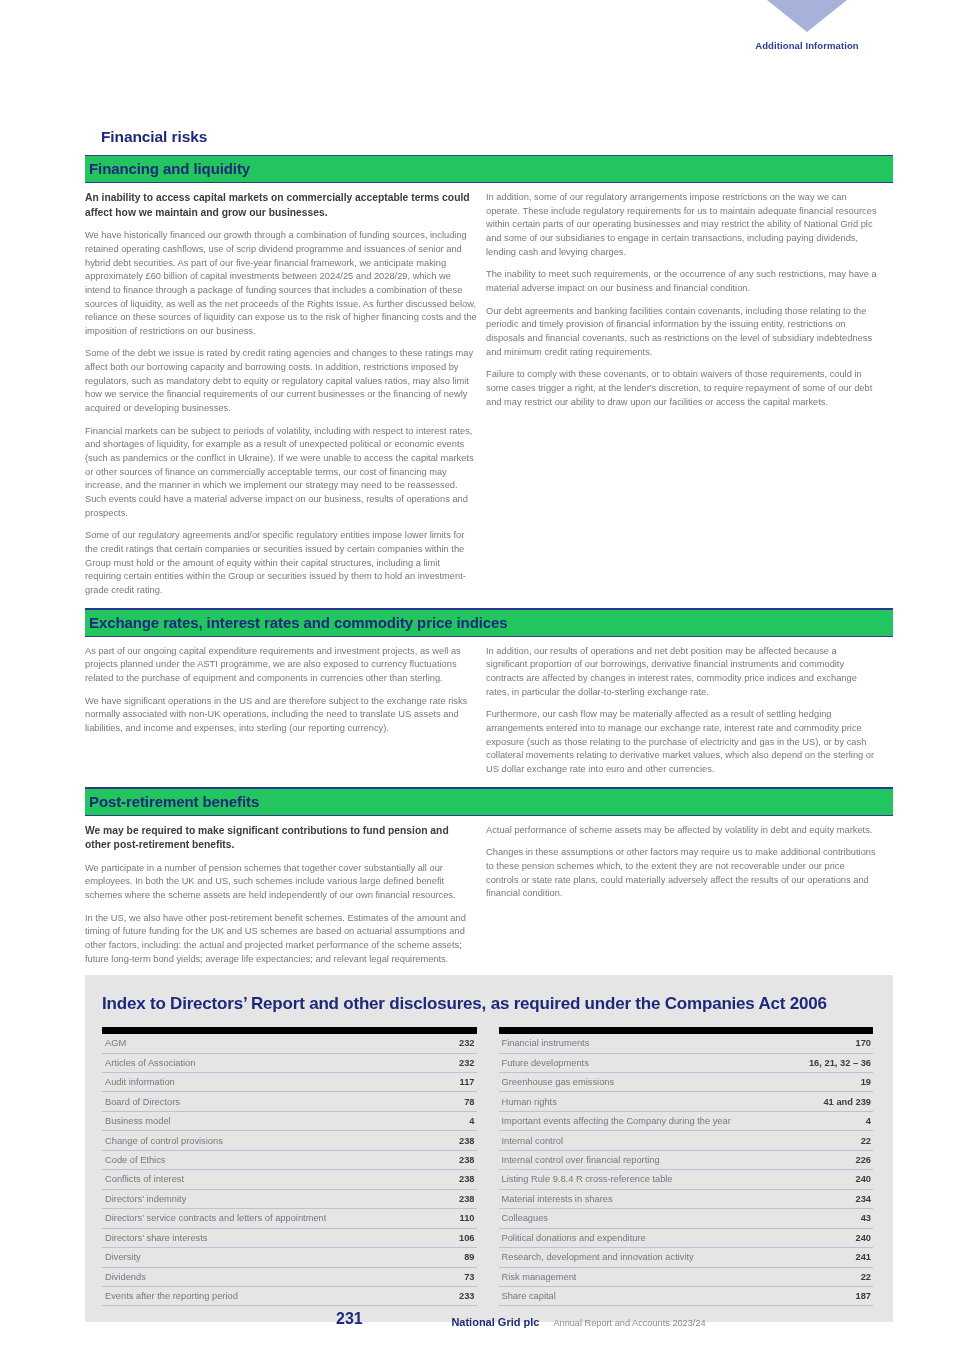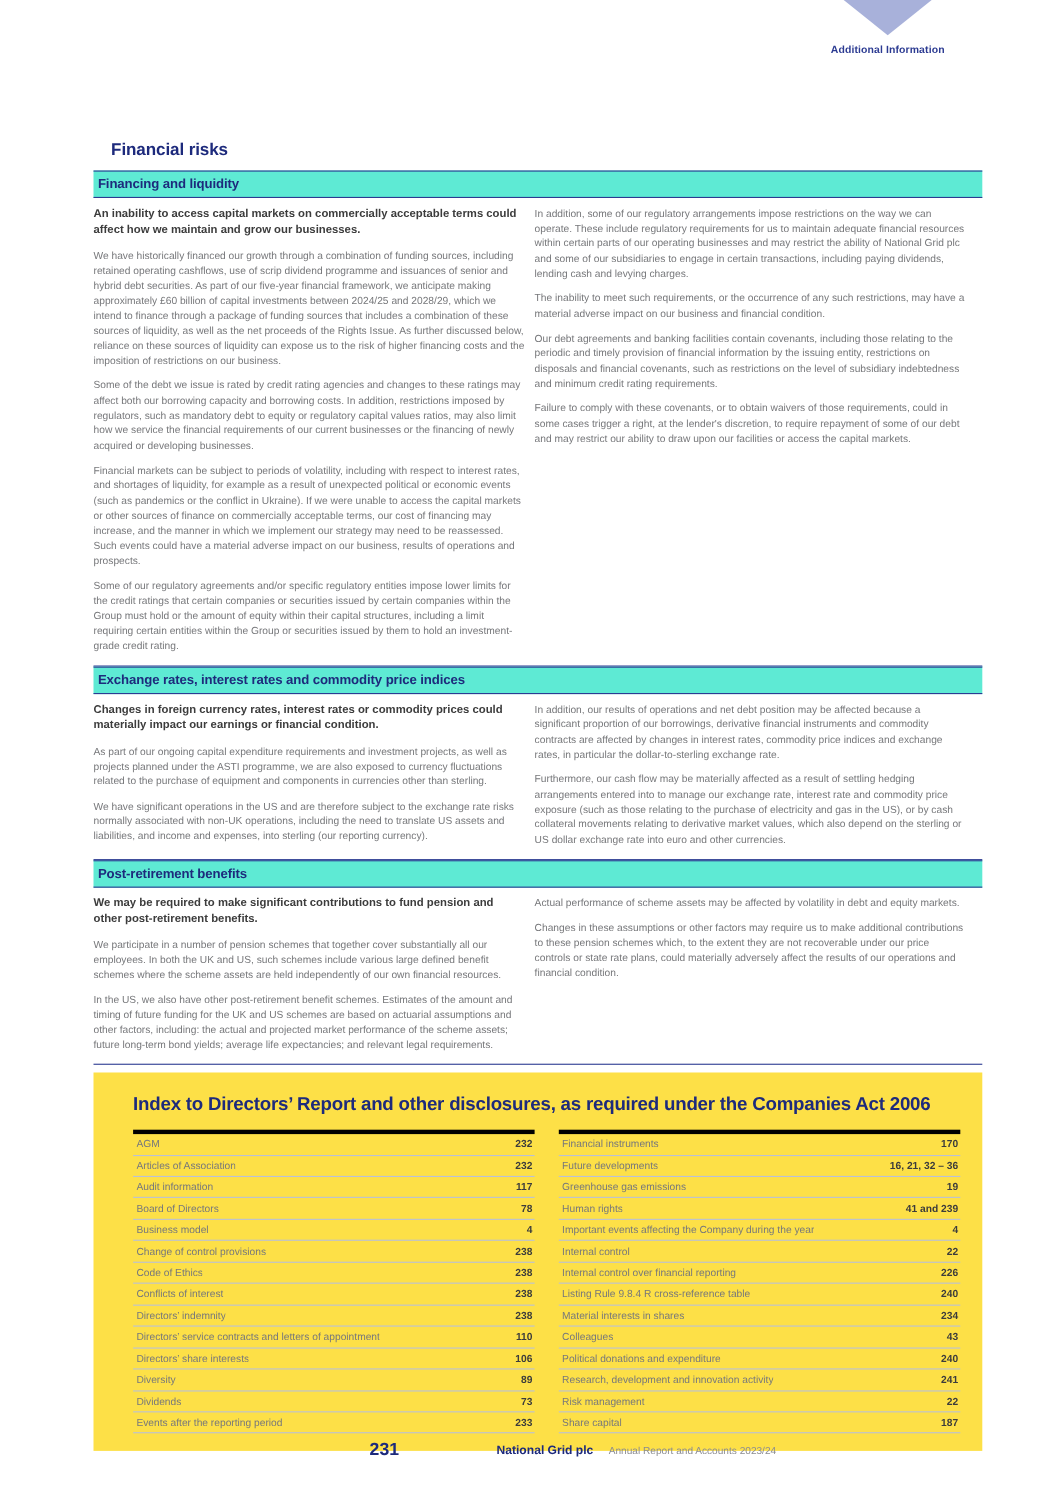--- a/index.html
+++ b/index.html
@@ -62,25 +62,25 @@
     color: #1d2a7c;
     margin: 0 0 9px 16px;
     letter-spacing: -0.1px;
   }
 
   .section {
     margin-bottom: 0;
   }
 
   .section-header {
-    background: #5eead4;
+    background: #22c55e;
     border-top: 1.6px solid #2c3b92;
     border-bottom: 1.6px solid #2c3b92;
     padding: 4px 4px 5px 4px;
-    font-size: 12px;
+    font-size: 15px;
     font-weight: bold;
     color: #1d2a7c;
     letter-spacing: -0.1px;
   }
 
   .cols {
     display: flex;
     gap: 9px;
     padding-top: 8px;
   }
@@ -110,22 +110,22 @@
     border-bottom: 1.2px solid #2c3b92;
     margin-top: 10px;
   }
 
   
   .index-panel {
     position: absolute;
     left: 85px;
     top: 975px;
     width: 808px;
-    background: #fde047;
-    padding: 18px 20px 16px 36px;
+    background: #e5e5e5;
+    padding: 18px 20px 16px 17px;
     box-sizing: border-box;
   }
   .index-title {
     font-size: 17px;
     font-weight: bold;
     color: #1d2a7c;
     line-height: 1.3;
     margin: 0 0 12px 0;
     letter-spacing: -0.2px;
   }
@@ -140,21 +140,21 @@
   .index-row {
     display: flex;
     justify-content: space-between;
     align-items: baseline;
     border-bottom: 1px solid #b9c0d8;
     padding: 3.2px 2px 3.2px 3px;
     font-size: 9.3px;
     line-height: 1.3;
   }
   .index-row:first-child {
-    border-top: 4px solid #000000;
+    border-top: 7px solid #000000;
   }
   .index-label {
     color: #77787b;
     white-space: nowrap;
     overflow: hidden;
     text-overflow: ellipsis;
   }
   .index-page {
     color: #3c3c3c;
     font-weight: bold;
@@ -162,21 +162,21 @@
     padding-left: 8px;
   }
 
   
   .footer {
     position: absolute;
     left: 0;
     right: 0;
     top: 1310px;
     display: flex;
-    align-items: center;
+    align-items: flex-end;
     justify-content: center;
     gap: 0;
   }
   .footer .pagenum {
     font-size: 16px;
     font-weight: bold;
     color: #1d2a7c;
     width: 180px;
     text-align: center;
   }
@@ -223,21 +223,20 @@
           <p class="body">Failure to comply with these covenants, or to obtain waivers of those requirements, could in some cases trigger a right, at the lender's discretion, to require repayment of some of our debt and may restrict our ability to draw upon our facilities or access the capital markets.</p>
         </div>
       </div>
       <div class="section-rule"></div>
     </div>
 
     <div class="section">
       <div class="section-header">Exchange rates, interest rates and commodity price indices</div>
       <div class="cols">
         <div class="col">
-          <p class="lead">Changes in foreign currency rates, interest rates or commodity prices could materially impact our earnings or financial condition.</p>
           <p class="body">As part of our ongoing capital expenditure requirements and investment projects, as well as projects planned under the ASTI programme, we are also exposed to currency fluctuations related to the purchase of equipment and components in currencies other than sterling.</p>
           <p class="body">We have significant operations in the US and are therefore subject to the exchange rate risks normally associated with non-UK operations, including the need to translate US assets and liabilities, and income and expenses, into sterling (our reporting currency).</p>
         </div>
         <div class="col">
           <p class="body">In addition, our results of operations and net debt position may be affected because a significant proportion of our borrowings, derivative financial instruments and commodity contracts are affected by changes in interest rates, commodity price indices and exchange rates, in particular the dollar-to-sterling exchange rate.</p>
           <p class="body">Furthermore, our cash flow may be materially affected as a result of settling hedging arrangements entered into to manage our exchange rate, interest rate and commodity price exposure (such as those relating to the purchase of electricity and gas in the US), or by cash collateral movements relating to derivative market values, which also depend on the sterling or US dollar exchange rate into euro and other currencies.</p>
         </div>
       </div>
       <div class="section-rule"></div>
     </div>

